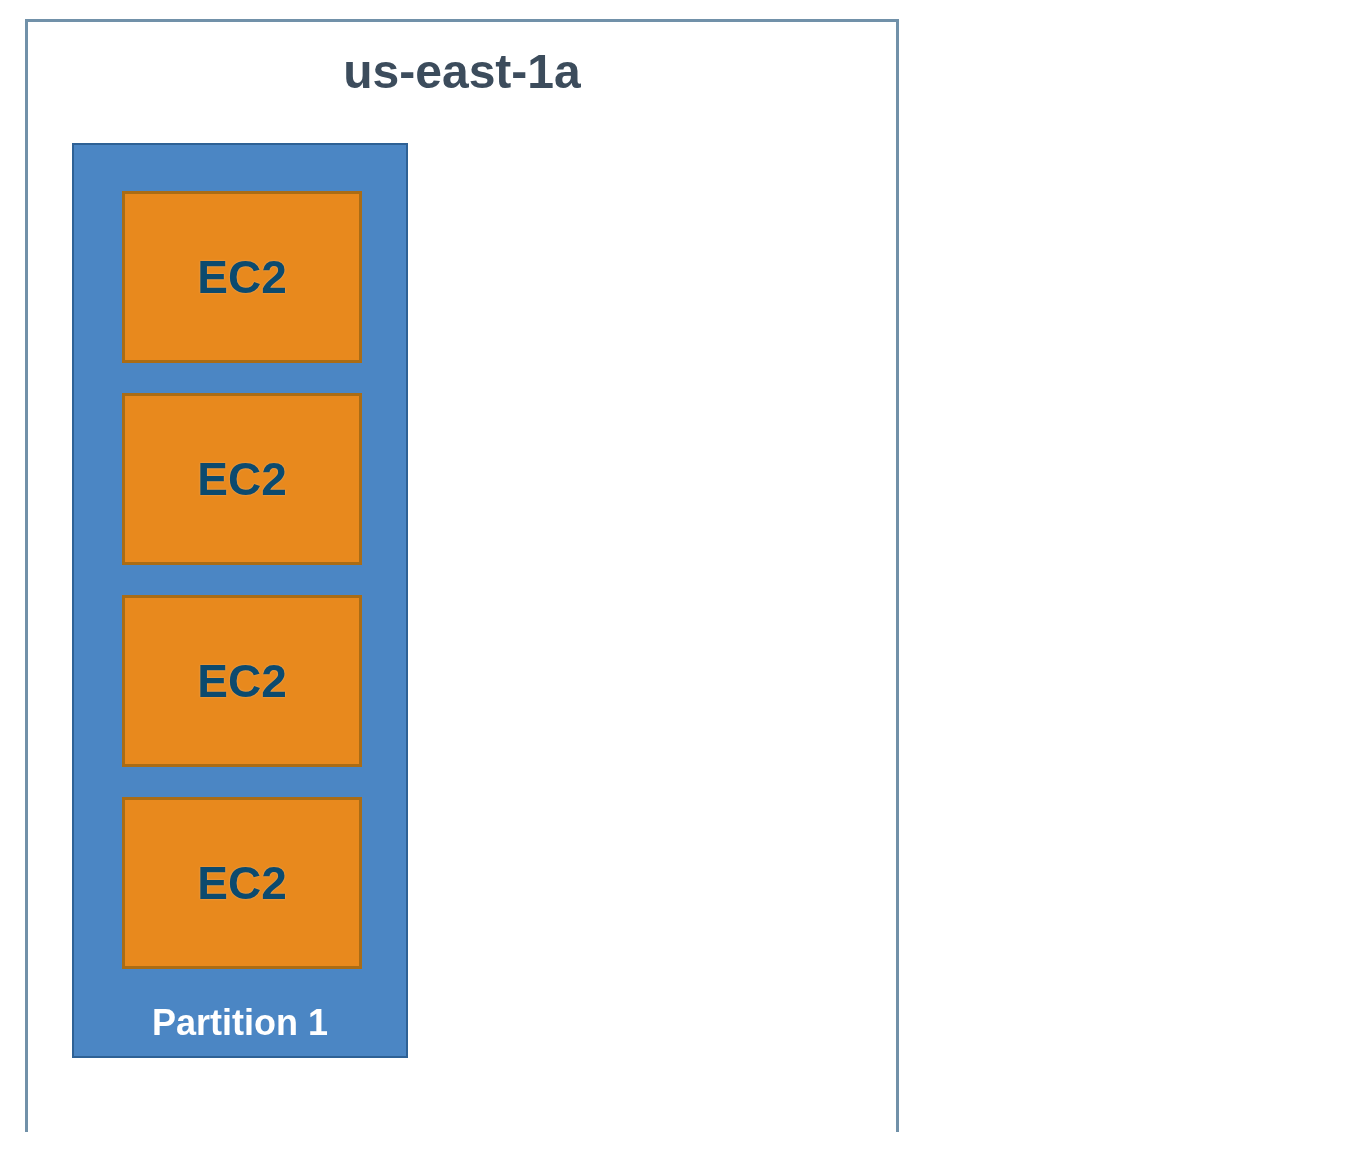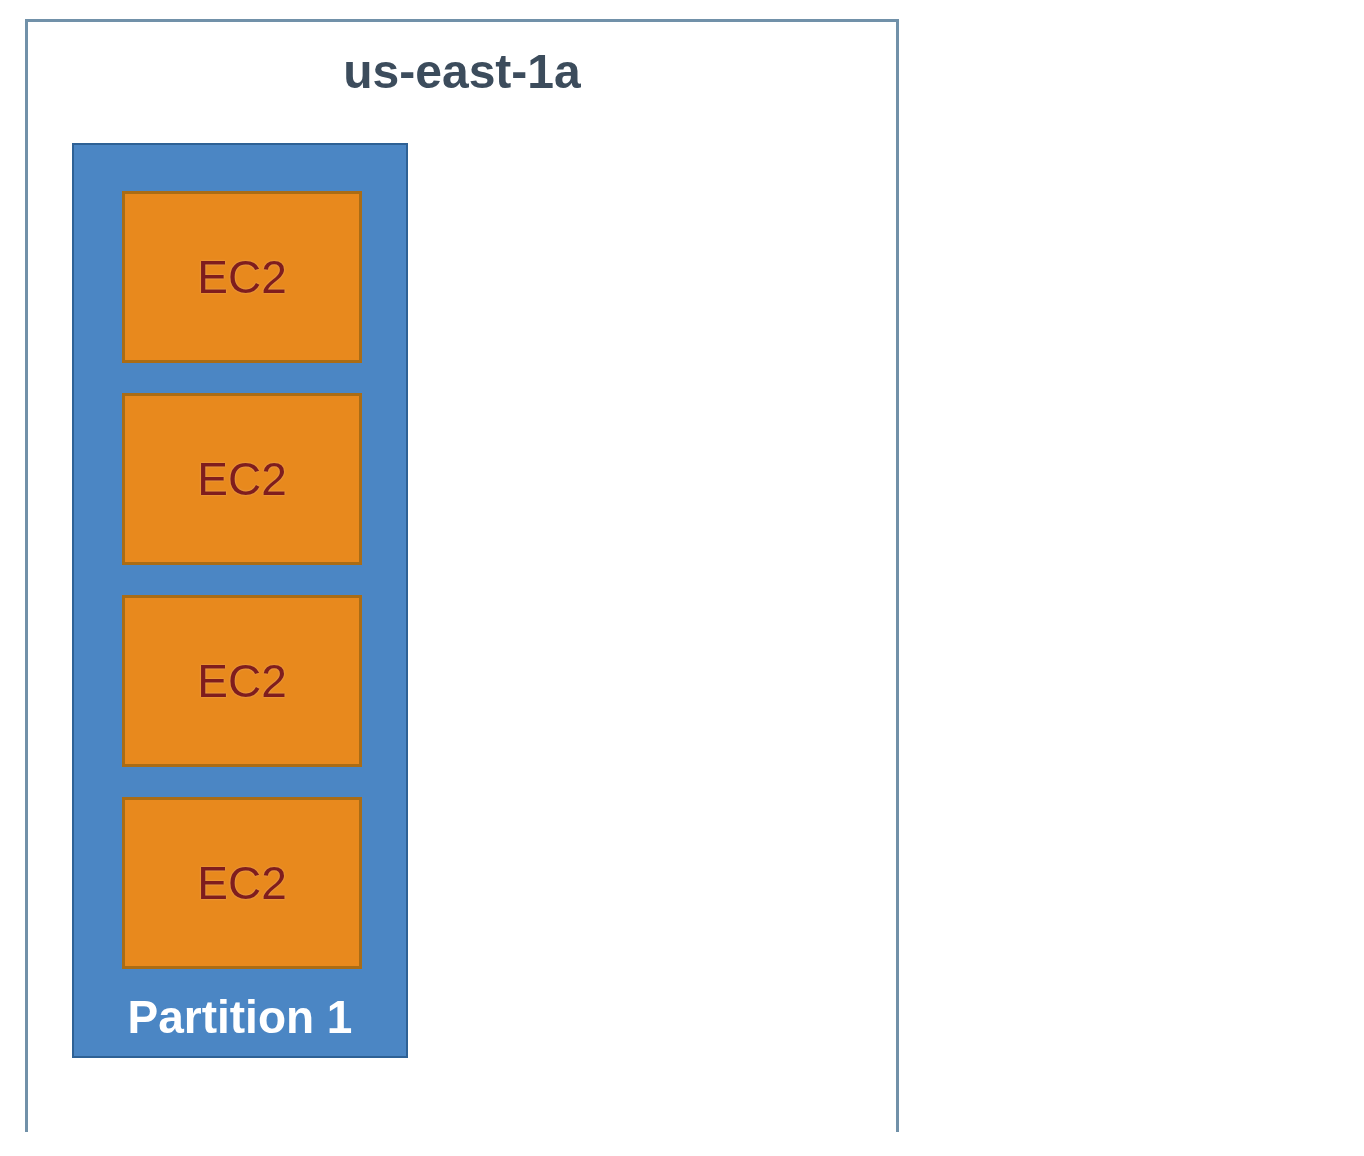--- a/index.html
+++ b/index.html
@@ -53,33 +53,33 @@
     box-sizing: border-box;
     width: 240px;
     height: 172px;
     background: #e8891d;
     border: 3px solid #aa6c15;
     display: flex;
     align-items: center;
     justify-content: center;
   }
   .ec2-label {
-    color: #7f1d1d;
+    color: #0c4a6e;
     font-size: 46px;
-    font-weight: 400;
+    font-weight: 700;
     text-shadow: 0 0 2px rgba(255,255,255,0.35);
   }
   .partition-label {
     position: absolute;
     left: 0;
     right: 0;
     bottom: 12px;
     text-align: center;
     color: #ffffff;
-    font-size: 46px;
+    font-size: 36px;
     font-weight: 700;
   }
 </style>
 </head>
 <body>
 
 <div class="canvas">
 
   <div class="az-box az-a">
     <div class="az-title">us-east-1a</div>

